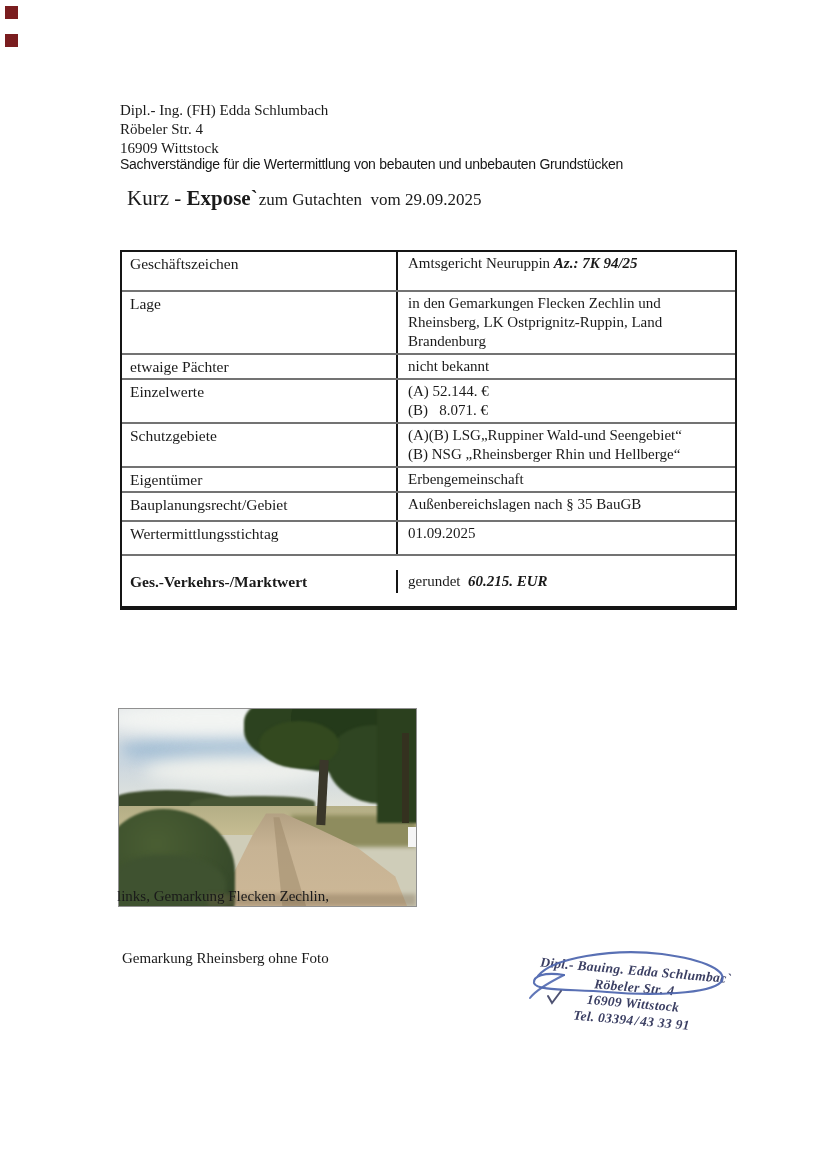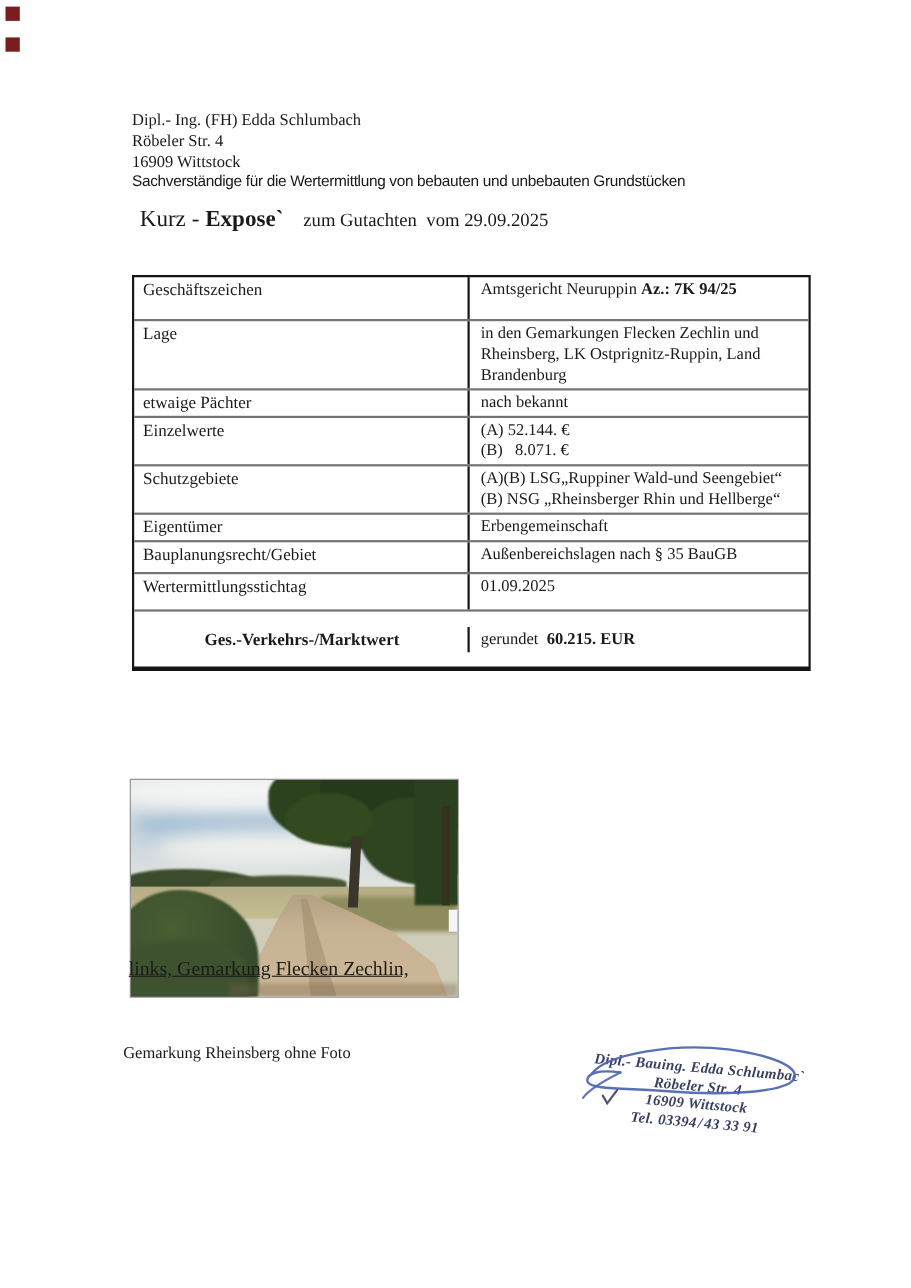--- a/index.html
+++ b/index.html
@@ -13,34 +13,34 @@
   
   .sender{left:120px;top:101px;font-size:15px;line-height:19px;}
 
   
   .subtitle{left:120px;top:156px;font-family:"Liberation Sans", sans-serif;
             font-size:14px;letter-spacing:-0.3px;color:#161616;text-align:center;}
 
   
   .title{left:127px;top:186px;font-size:21px;white-space:nowrap;}
   .title .emph{font-weight:bold;}
-  .title .rest{font-size:17px;margin-left:18px;}
+  .title .rest{font-size:17px;margin-left:1px;}
 
   
   .gtable{left:120px;top:250px;width:617px;border:2px solid #151515;border-bottom:4px solid #151515;
           box-sizing:border-box;}
   .trow{display:flex;box-sizing:border-box;border-top:2px solid #737373;}
   .trow:first-child{border-top:none;}
-  .tcell-l{width:305px;box-sizing:border-box;border-right:2px solid #151515;
+  .tcell-l{width:276px;box-sizing:border-box;border-right:2px solid #151515;
            padding:2px 6px 2px 8px;font-size:15.5px;line-height:19px;}
   .tcell-r{flex:1;box-sizing:border-box;padding:2px 4px 2px 10px;font-size:15px;line-height:19px;}
   .v-main{white-space:pre-line;}
-  .v-bold{font-weight:bold;}
+  .v-bold{font-weight:bold;font-style:italic;}
   .row-center{align-items:center;}
-  .lbl-bold{font-weight:bold;text-align:center;}
+  .lbl-bold{font-weight:bold;}
 
   
   .photo{left:118px;top:708px;width:297px;height:197px;overflow:hidden;
          border:1px solid #909090;background:#d7dde1;}
   .photo div{position:absolute;}
   .ph-sky{inset:0;background:linear-gradient(180deg,#dde2e5 0%,#ccd7df 28%,#e2e4dd 50%,#d8d6c5 58%,#cfcdb9 64%);}
   .ph-blue1{left:0;top:12%;width:58%;height:17%;background:#9fbcd4;border-radius:50%;filter:blur(7px);opacity:.8;}
   .ph-blue2{left:50%;top:1%;width:34%;height:24%;background:#8db0cc;border-radius:50%;filter:blur(7px);opacity:.8;}
   .ph-cloud1{left:-6%;top:-4%;width:72%;height:18%;background:#f2f4f2;border-radius:50%;filter:blur(8px);}
   .ph-cloud2{left:8%;top:24%;width:64%;height:15%;background:#eef0ec;border-radius:50%;filter:blur(8px);}
@@ -58,22 +58,22 @@
   .ph-canopy2{left:58%;top:-14%;width:48%;height:36%;background:#243a1a;border-radius:50% 40% 50% 45%;}
   .ph-canopy3{left:70%;top:8%;width:34%;height:40%;background:#2f4522;border-radius:45% 50% 40% 55%;filter:blur(1px);}
   .ph-canopy4{left:47%;top:6%;width:27%;height:24%;background:#33491f;border-radius:50%;filter:blur(1px);}
   .ph-canopy5{left:87%;top:-2%;width:15%;height:60%;background:#2b401e;filter:blur(1px);}
   .ph-trunk{left:67%;top:26%;width:3%;height:33%;background:#3a372a;transform:rotate(3deg);}
   .ph-trunk2{left:95.2%;top:12%;width:2.6%;height:46%;background:#34311f;}
   .ph-notch{right:0;top:60%;width:2.6%;height:10%;background:#f5f5f5;}
   .ph-shade{left:30%;bottom:0;width:70%;height:6%;background:rgba(118,98,72,.35);filter:blur(2px);}
 
   
-  .caption1{left:117px;top:870px;font-size:18px;text-decoration:underline;}
-  .caption2{left:112px;top:950px;font-size:15px;}
+  .caption1{left:117px;top:888px;font-size:15px;}
+  .caption2{left:122px;top:950px;font-size:15px;}
 
   
   .stamp{left:512px;top:952px;width:250px;text-align:center;transform:rotate(5deg);
          transform-origin:left top;font-style:italic;font-weight:600;
          font-size:13.5px;line-height:16.5px;letter-spacing:.3px;color:#3b3f63;}
   .scribble{left:522px;top:946px;}
 </style>
 </head>
 <body>
 
@@ -104,21 +104,21 @@
     <div class="trow" style="min-height:58px">
       <div class="tcell-l">Lage</div>
       <div class="tcell-r"><span class="v-main">in den Gemarkungen Flecken Zechlin und
 Rheinsberg, LK Ostprignitz-Ruppin, Land
 Brandenburg</span></div>
     </div>
 
 
     <div class="trow" style="min-height:22px">
       <div class="tcell-l">etwaige Pächter</div>
-      <div class="tcell-r"><span class="v-main">nach bekannt</span></div>
+      <div class="tcell-r"><span class="v-main">nicht bekannt</span></div>
     </div>
 
     <div class="trow" style="min-height:40px">
       <div class="tcell-l">Einzelwerte</div>
       <div class="tcell-r"><span class="v-main">(A) 52.144. €
 (B)&nbsp;&nbsp;&nbsp;8.071. €</span></div>
     </div>
 
     <div class="trow" style="min-height:40px">
       <div class="tcell-l">Schutzgebiete</div>

